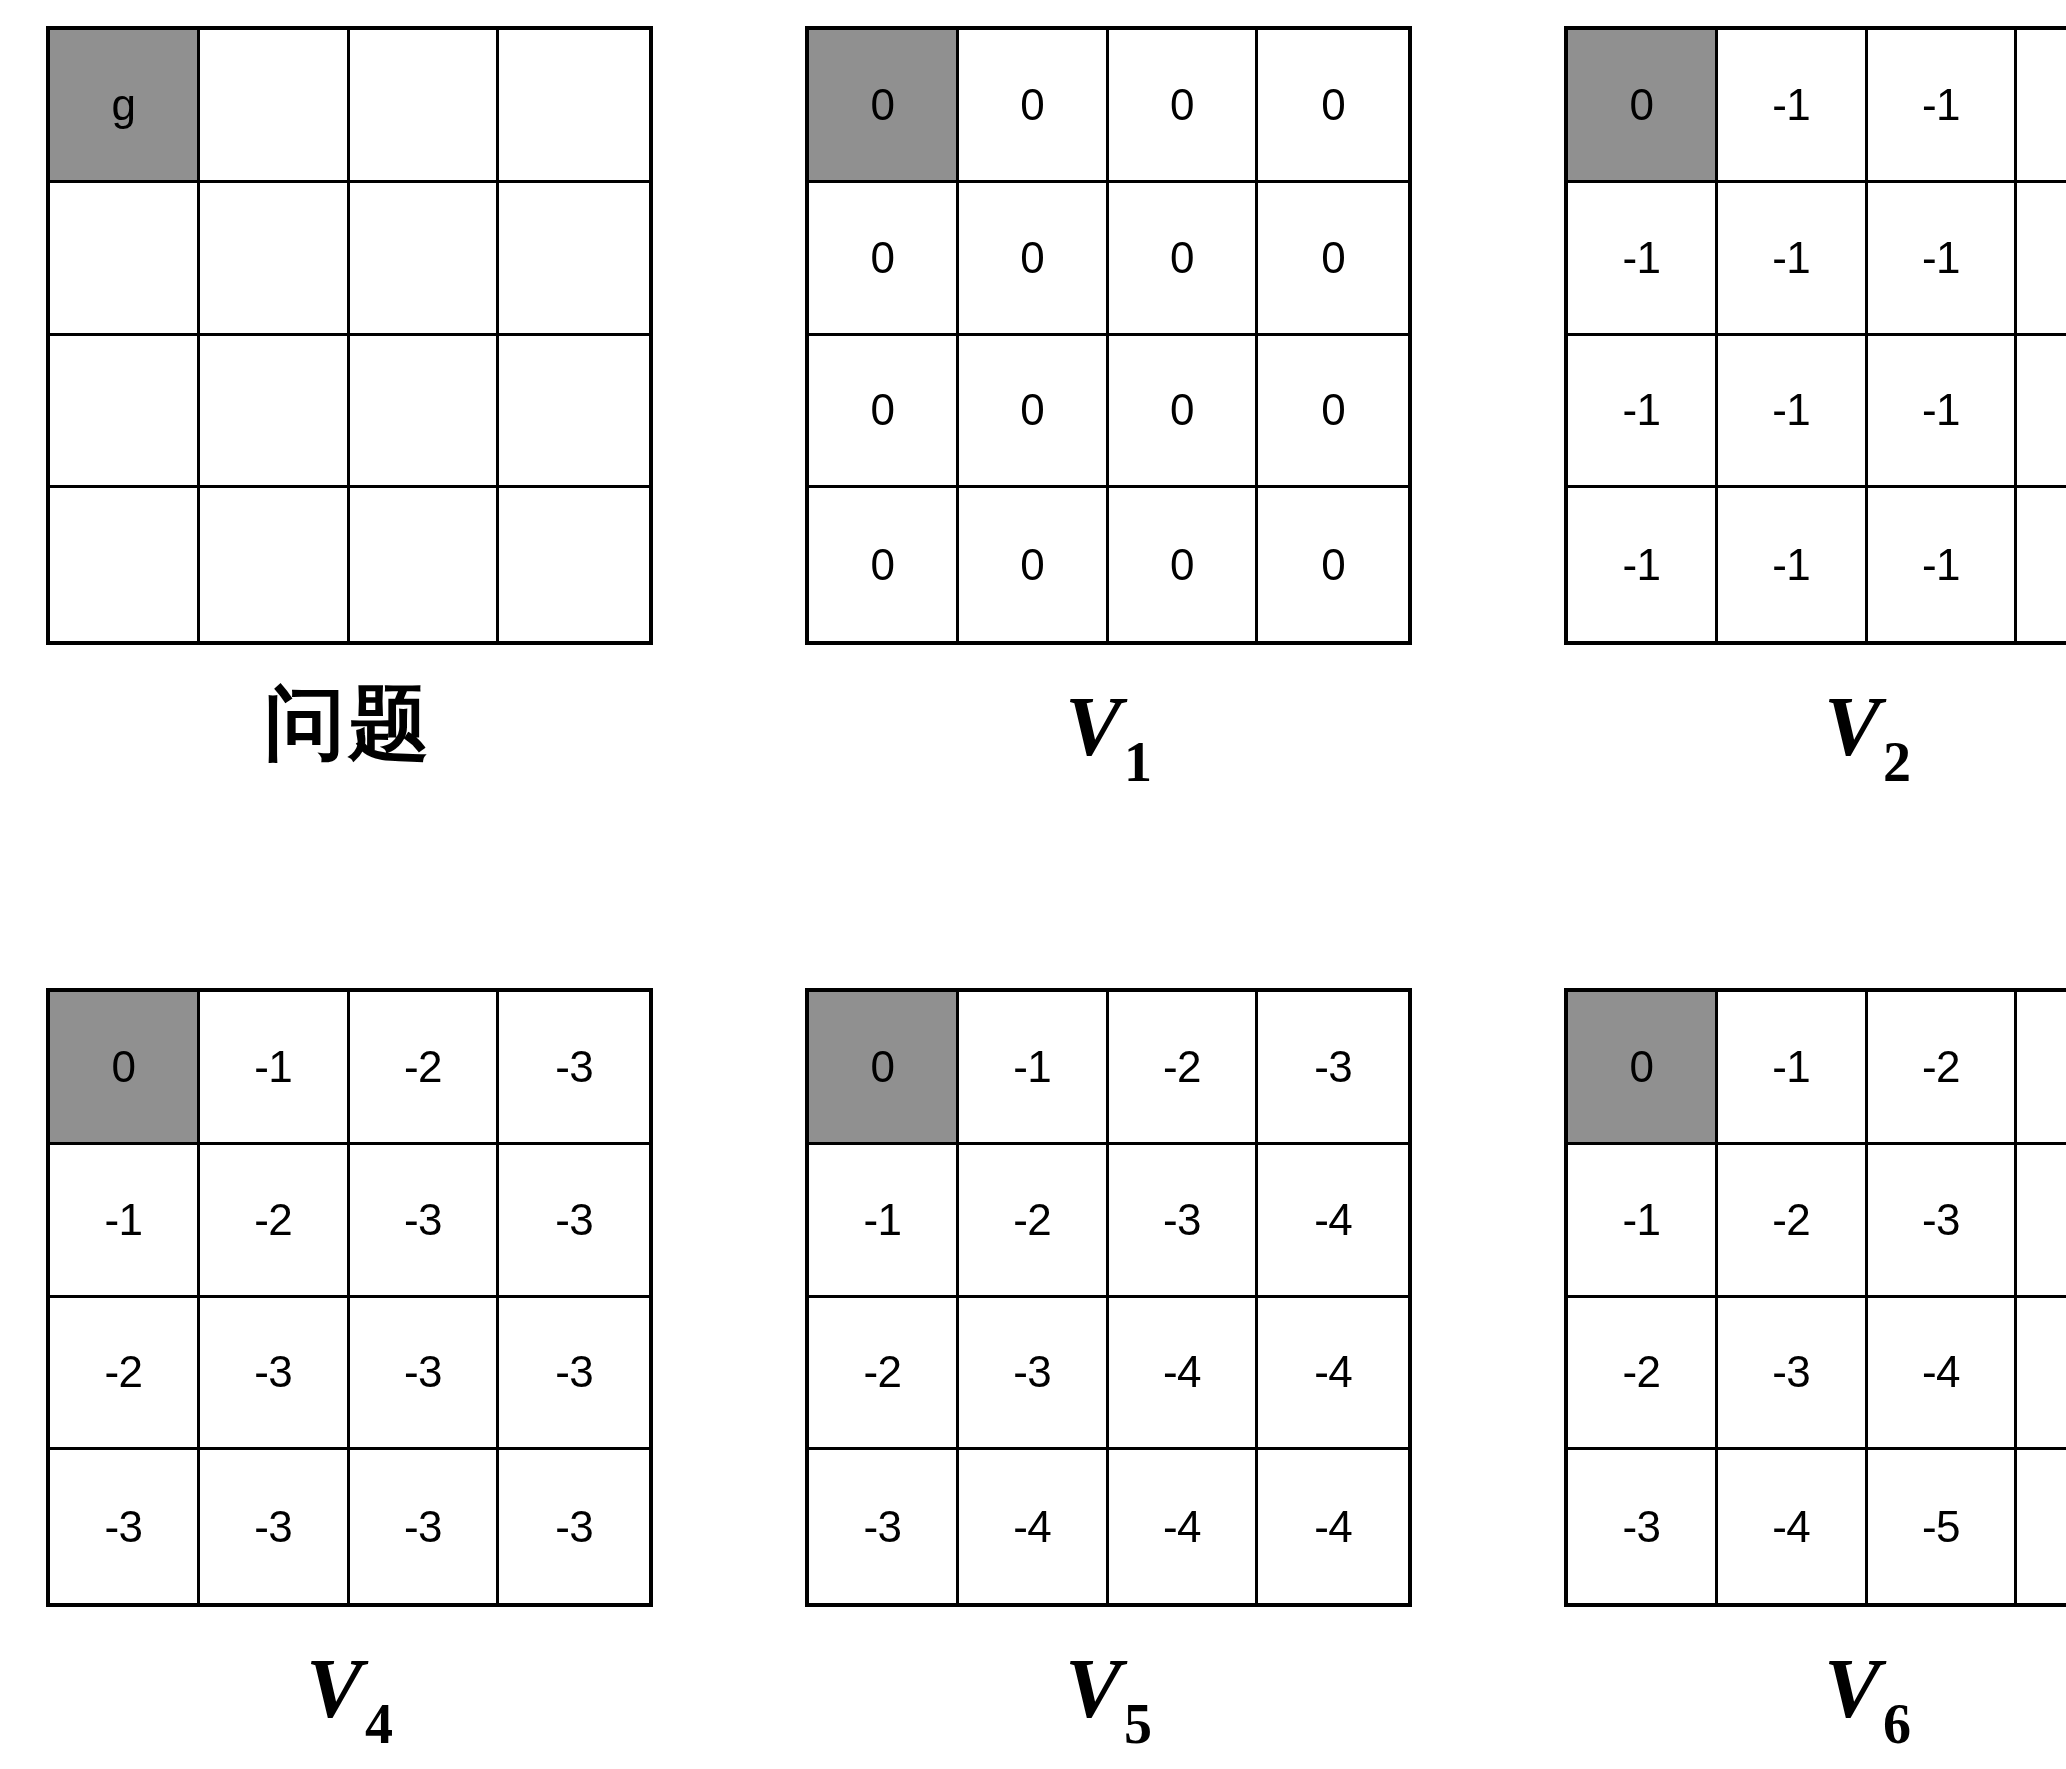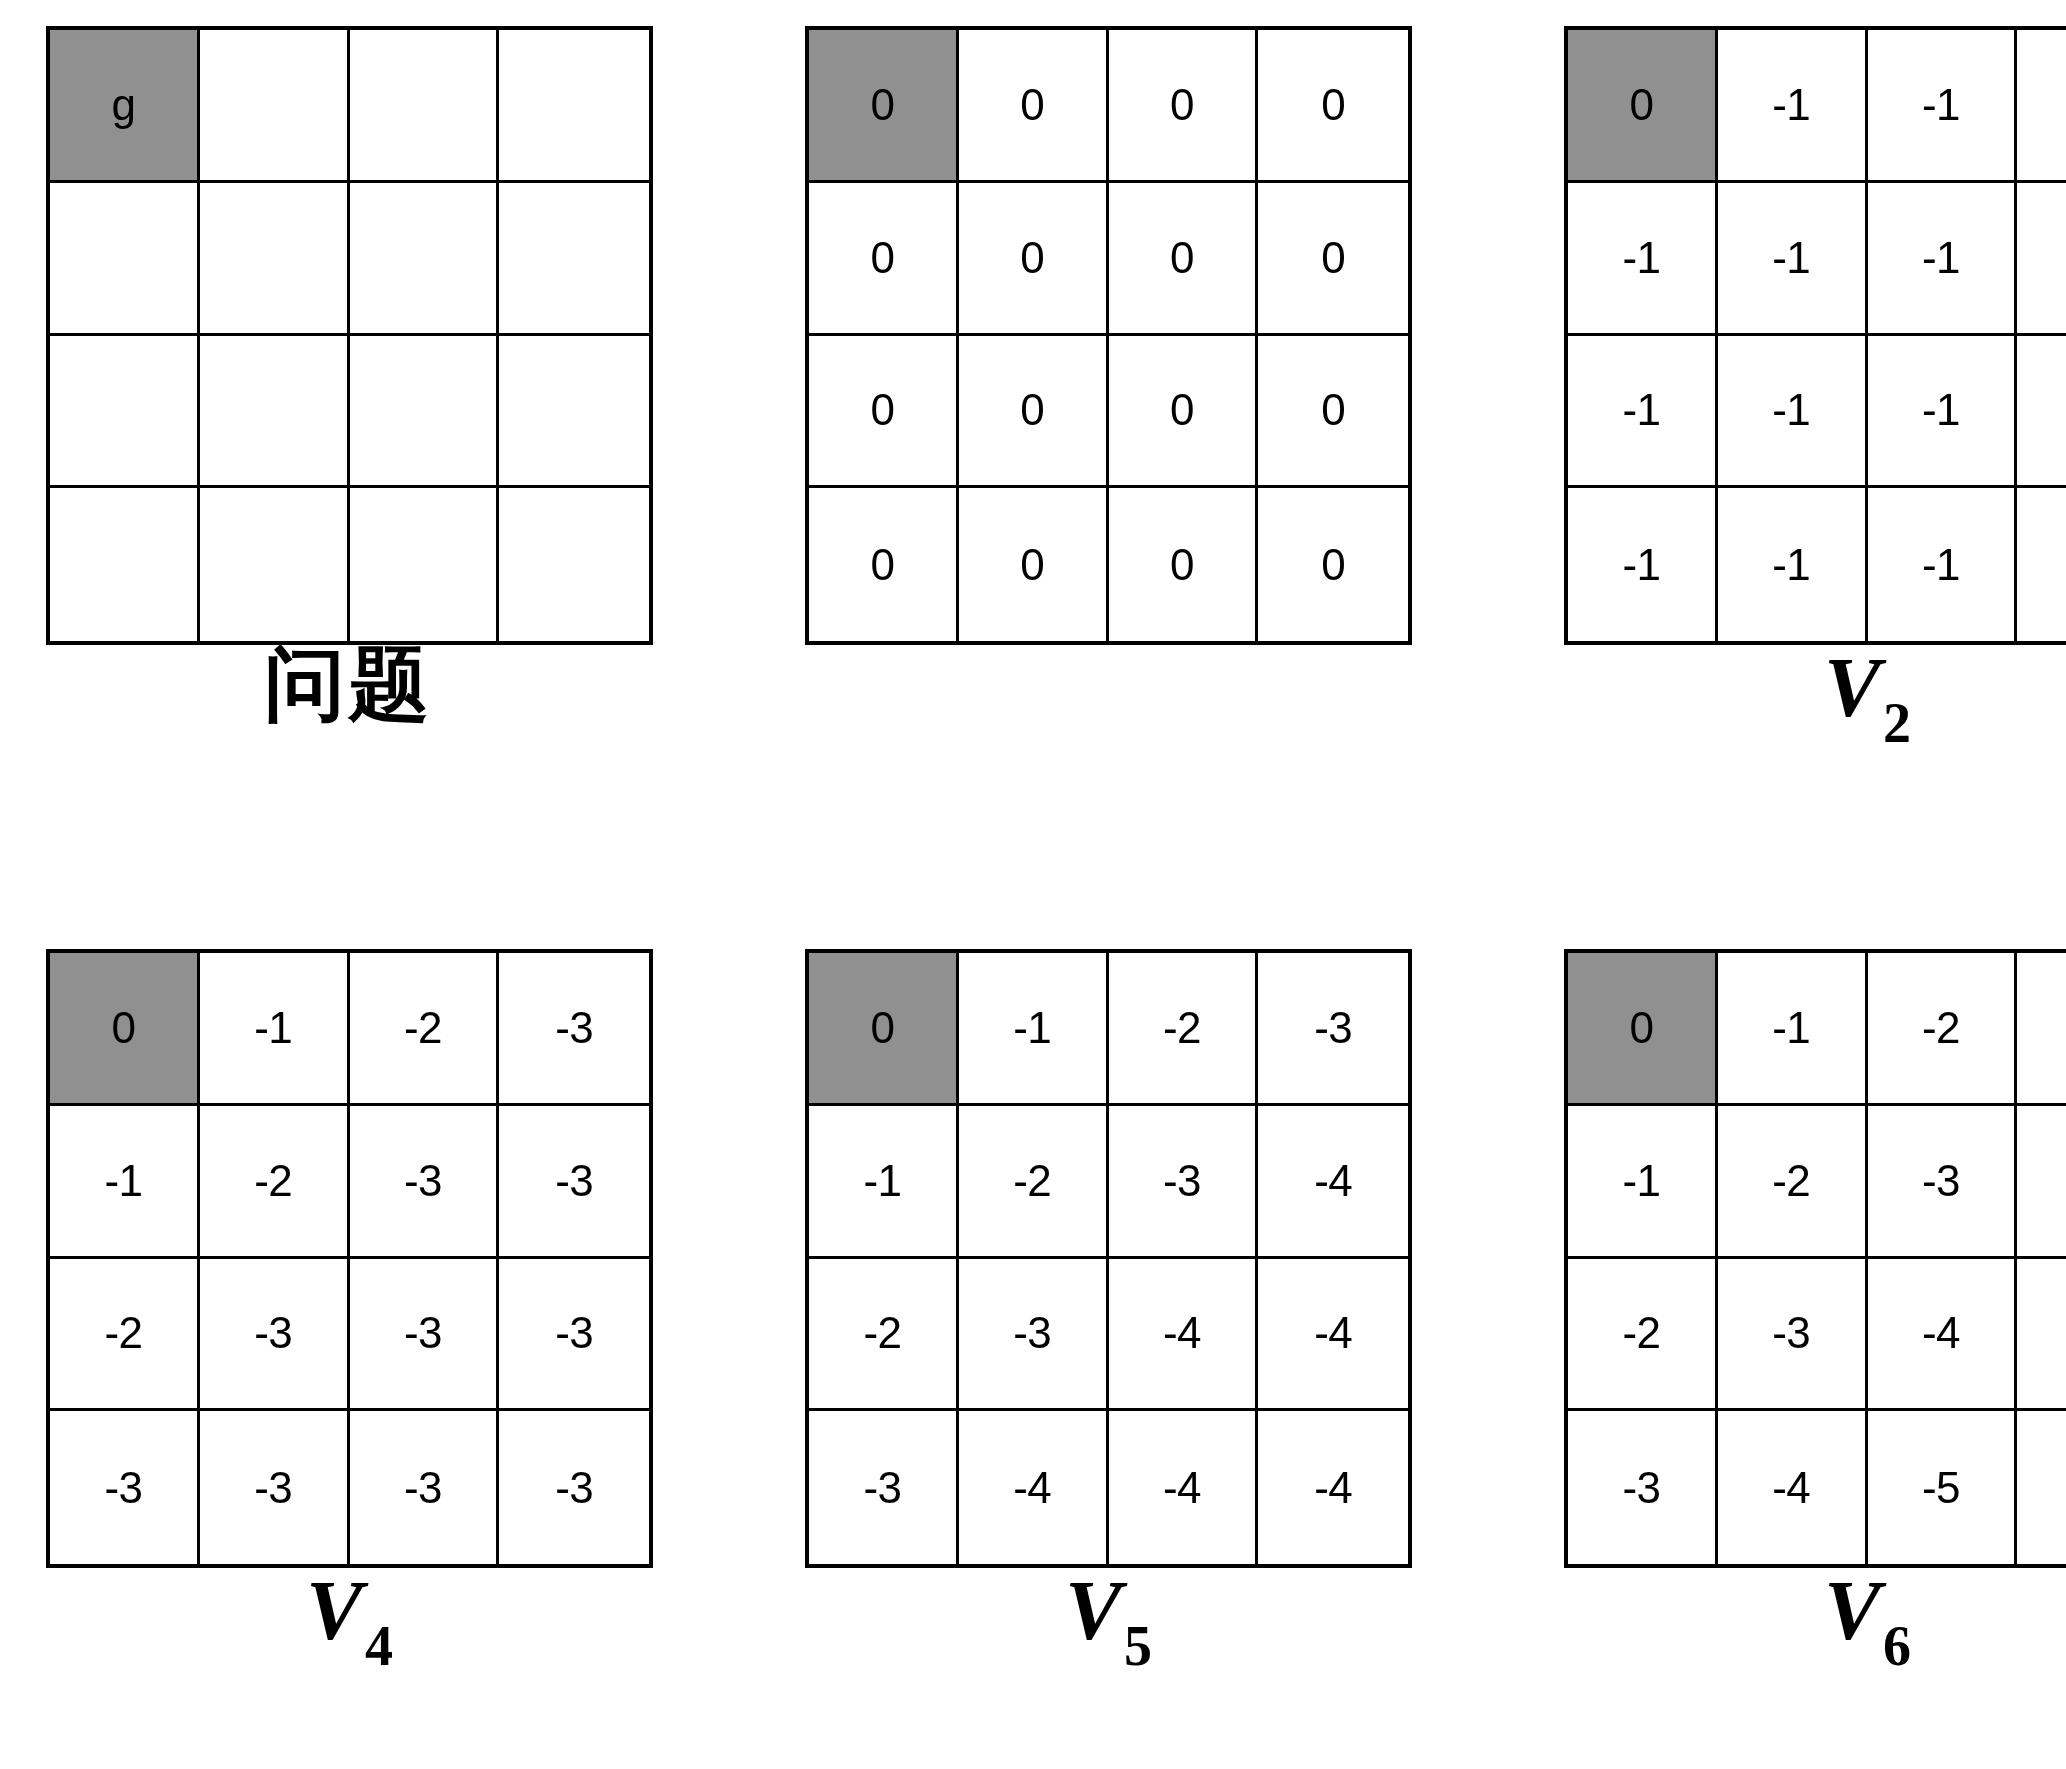--- a/index.html
+++ b/index.html
@@ -50,20 +50,21 @@
     display: flex;
     align-items: center;
     justify-content: center;
     font-size: 44px;
     color: #000000;
     letter-spacing: -0.8px;
   }
   .cell.lc { border-right: none; }
   .cell.lr { border-bottom: none; }
   .caption {
+    margin-top: 39px;
     height: 130px;
     width: 100%;
     text-align: center;
     font-family: "Liberation Serif", "DejaVu Serif", serif;
     font-weight: 700;
     color: #000000;
     line-height: 1;
   }
   .cap-main {
     font-size: 85px;
@@ -124,20 +125,23 @@
           <div class="cell lc">0</div>
           <div class="cell">0</div>
           <div class="cell">0</div>
           <div class="cell">0</div>
           <div class="cell lc">0</div>
           <div class="cell lr">0</div>
           <div class="cell lr">0</div>
           <div class="cell lr">0</div>
           <div class="cell lc lr">0</div>
         </div>
+      <div class="caption">
+        <span class="cap-main">V</span><span class="cap-sub">1</span>
+      </div>
     </div>
 
     <div class="figure">
       <div class="grid">
           <div class="cell" style="background: rgb(144, 144, 144);">0</div>
           <div class="cell">-1</div>
           <div class="cell">-1</div>
           <div class="cell lc">-1</div>
           <div class="cell">-1</div>
           <div class="cell">-1</div>

